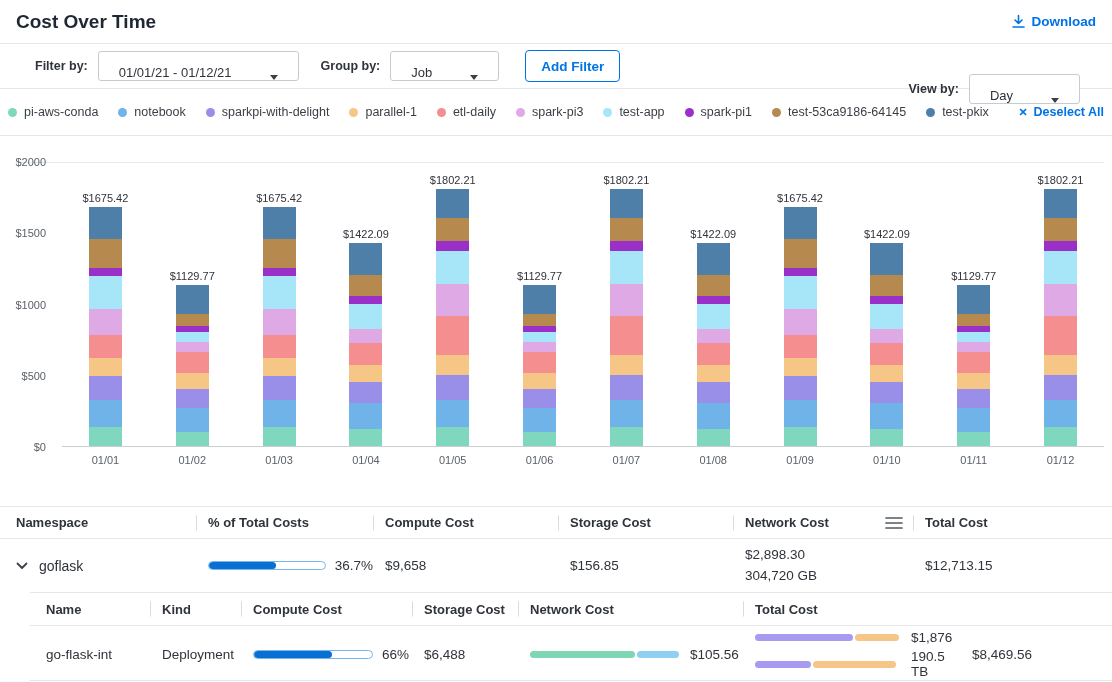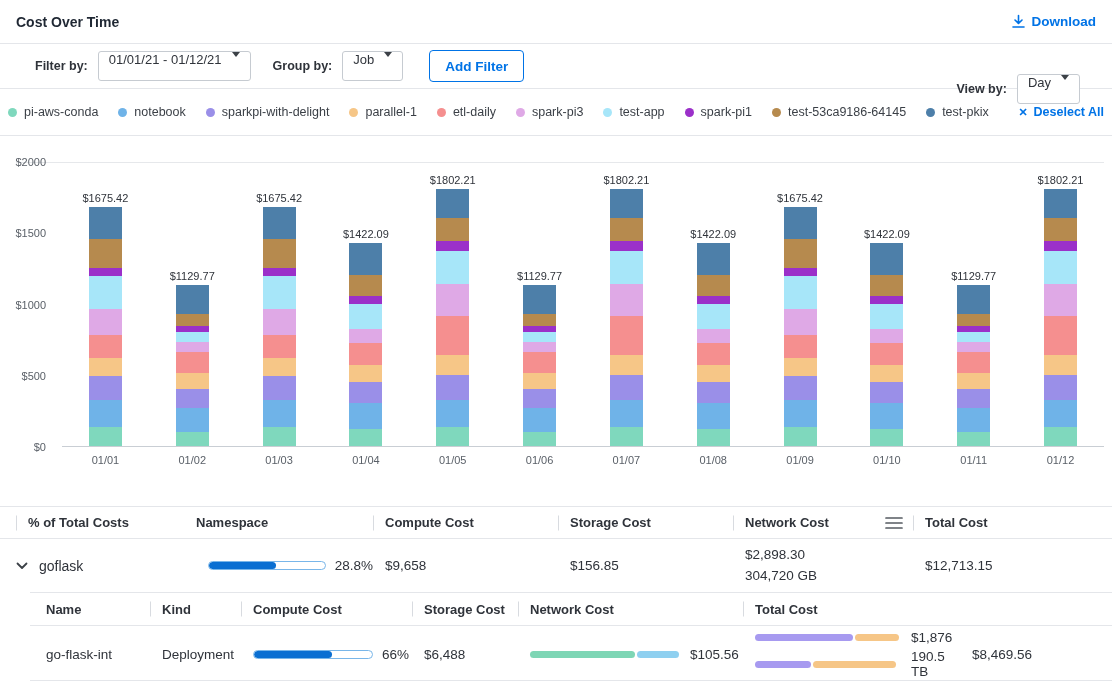--- a/index.html
+++ b/index.html
@@ -2,31 +2,31 @@
 <html><head>
 <meta charset="utf-8">
 <style>
   * { box-sizing: border-box; margin: 0; padding: 0; }
   html, body { width: 1112px; height: 682px; overflow: hidden; background: #fff;
     font-family: "Liberation Sans", sans-serif; color: #2f333a; }
 
   
   .top-header { height: 44px; display: flex; align-items: center; justify-content: space-between;
     padding: 0 16px; border-bottom: 1px solid #e4e6ea; }
-  .page-title { font-size: 14px; font-weight: 700; color: #1f2733; }
+  .page-title { font-size: 19px; font-weight: 700; color: #1f2733; }
   .download { display: flex; align-items: center; gap: 6px; color: #0073e6; font-size: 13.5px;
     font-weight: 700; cursor: pointer; text-decoration: none; }
 
   
   .filter-bar { height: 45px; display: flex; align-items: center; padding: 0 32px 0 35px;
     border-bottom: 1px solid #e4e6ea; }
   .flabel { font-size: 12.5px; font-weight: 700; color: #2f333a; margin-right: 10px; }
-  .dropdown { display: flex; align-items: flex-start; height: 30px; padding: 0 10px;
+  .dropdown { display: flex; align-items: flex-end; height: 30px; padding: 0 20px;
     border: 1px solid #c6cbd1; border-radius: 3px; font-size: 13px; color: #2f333a;
-    background: #fff; cursor: pointer; white-space: nowrap; }
+    background: #fff; cursor: pointer; white-space: nowrap; gap: 28px; }
   .caret { width: 0; height: 0; border-left: 4px solid transparent; border-right: 4px solid transparent;
     border-top: 5px solid #3c4147; margin-left: 10px; }
   .gap-lg { margin-left: 22px; }
   .add-filter { margin-left: 26px; height: 32px; padding: 0 15px; background: #fff;
     border: 1px solid #0073e6; border-radius: 4px; color: #0073e6; font-size: 13.5px;
     font-weight: 700; font-family: inherit; cursor: pointer; }
   .view-by { margin-left: auto; display: flex; align-items: center; margin-top: 45px; }
 
   
   .legend-bar { height: 47px; display: flex; align-items: center; padding: 0 8px;
@@ -369,22 +369,22 @@
         <div class="x-label">01/08</div>
         <div class="x-label">01/09</div>
         <div class="x-label">01/10</div>
         <div class="x-label">01/11</div>
         <div class="x-label">01/12</div>
       </div>
   </div>
 
   <div class="tbl">
     <div class="tbl-head outer-grid">
+      <div class="th first">Namespace</div>
       <div class="th">% of Total Costs</div>
-      <div class="th first">Namespace</div>
       <div class="th">Compute Cost</div>
       <div class="th">Storage Cost</div>
       <div class="th">
         <span>Network  Cost</span>
         <span class="burger">
           <svg width="18" height="14" viewBox="0 0 18 14">
               <path d="M1 2h16M1 7h16M1 12h16" stroke="#555b62" stroke-width="1.7" stroke-linecap="round"></path>
             </svg>
         </span>
       </div>
@@ -397,21 +397,21 @@
           <svg width="12" height="8" viewBox="0 0 12 8">
               <polyline points="1.5,1.5 6,6 10.5,1.5" fill="none" stroke="#3c4147" stroke-width="1.8" stroke-linecap="round" stroke-linejoin="round"></polyline>
             </svg>
         </span>
         <span>goflask</span>
       </div>
       <div class="td pct-cell">
         <span class="pbar">
             <span class="pfill" style="width: 57.9%;"></span>
           </span>
-        <span>28.8%</span>
+        <span>36.7%</span>
       </div>
       <div class="td">$9,658</div>
       <div class="td">$156.85</div>
       <div class="td net-cell">
         <div>$2,898.30</div>
         <div>304,720 GB</div>
       </div>
       <div class="td">$12,713.15</div>
     </div>
 

